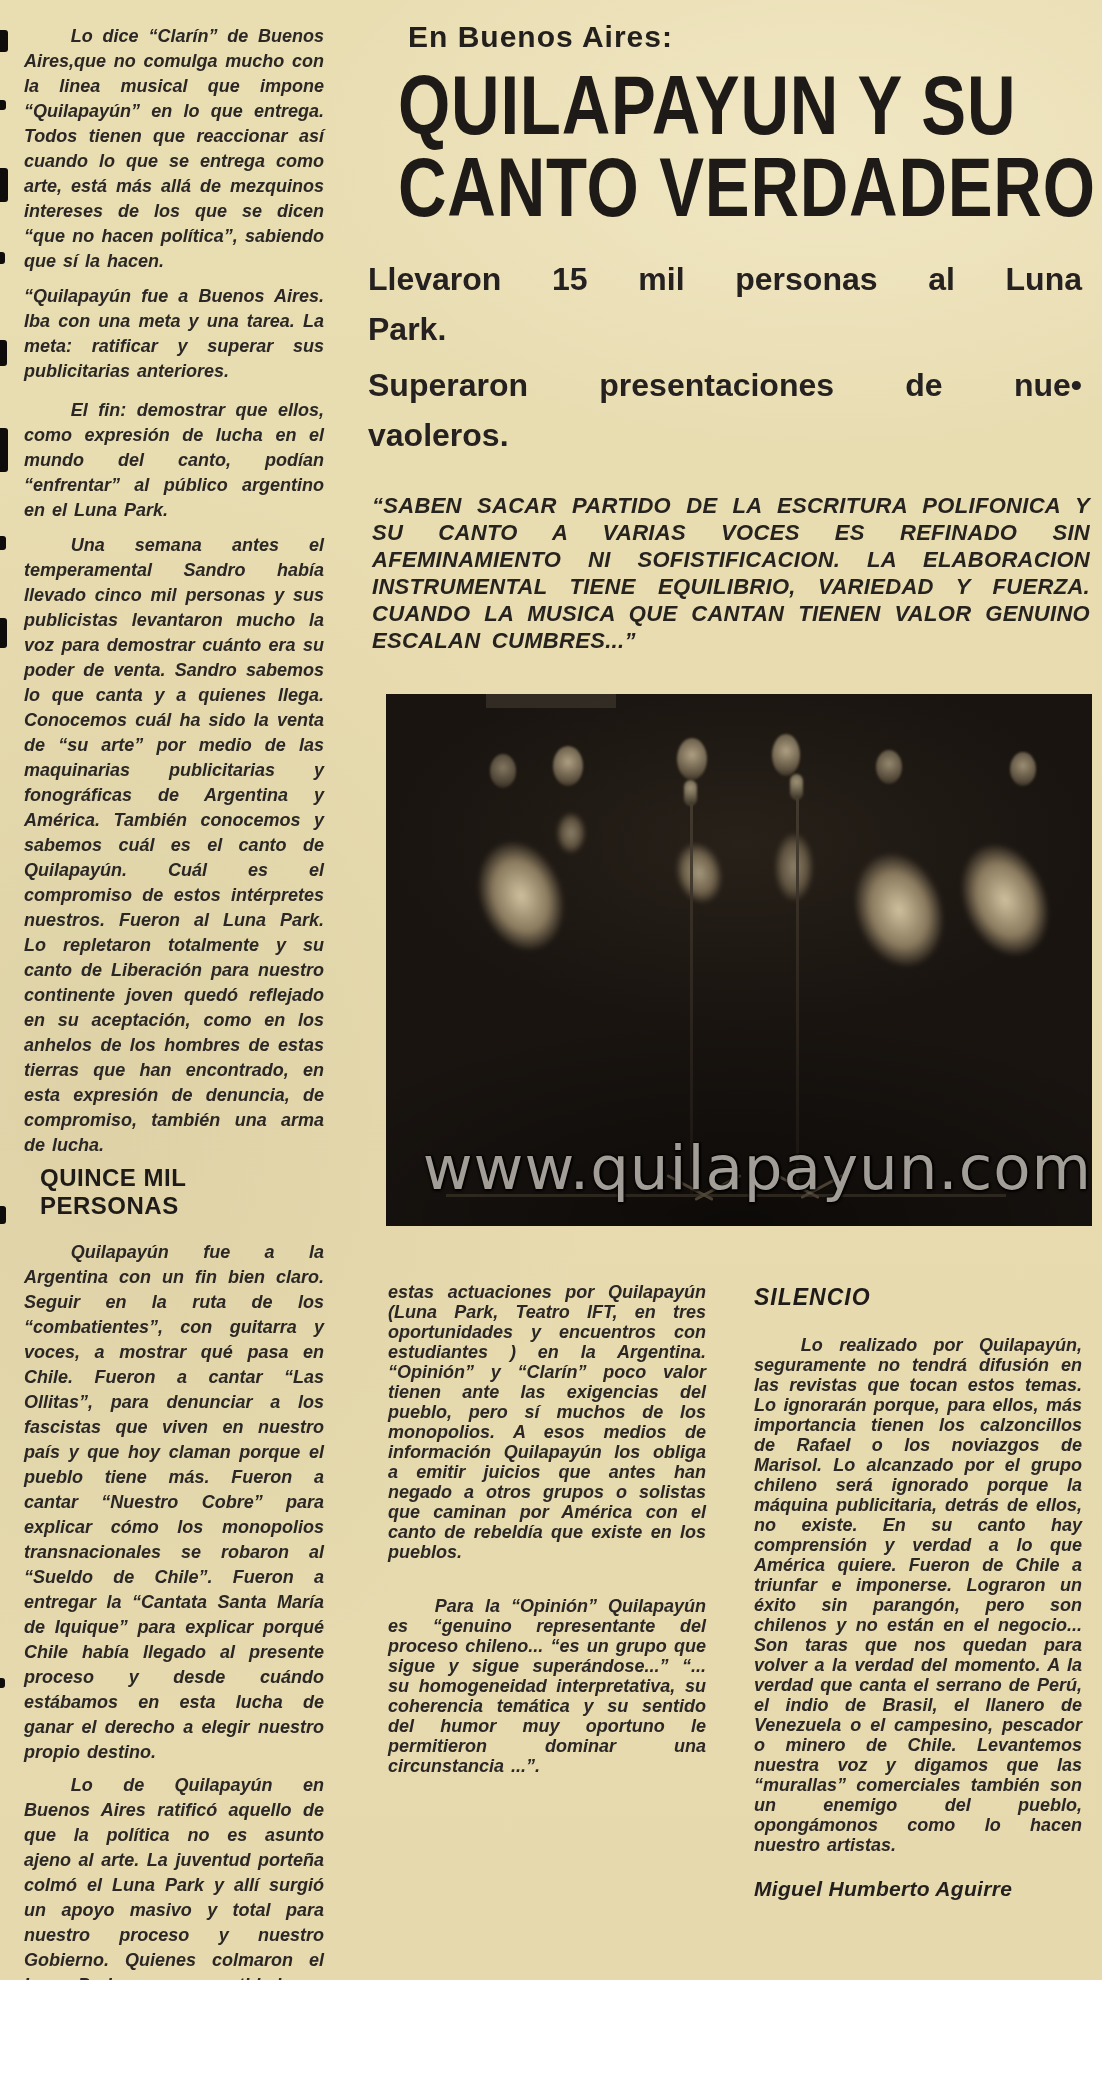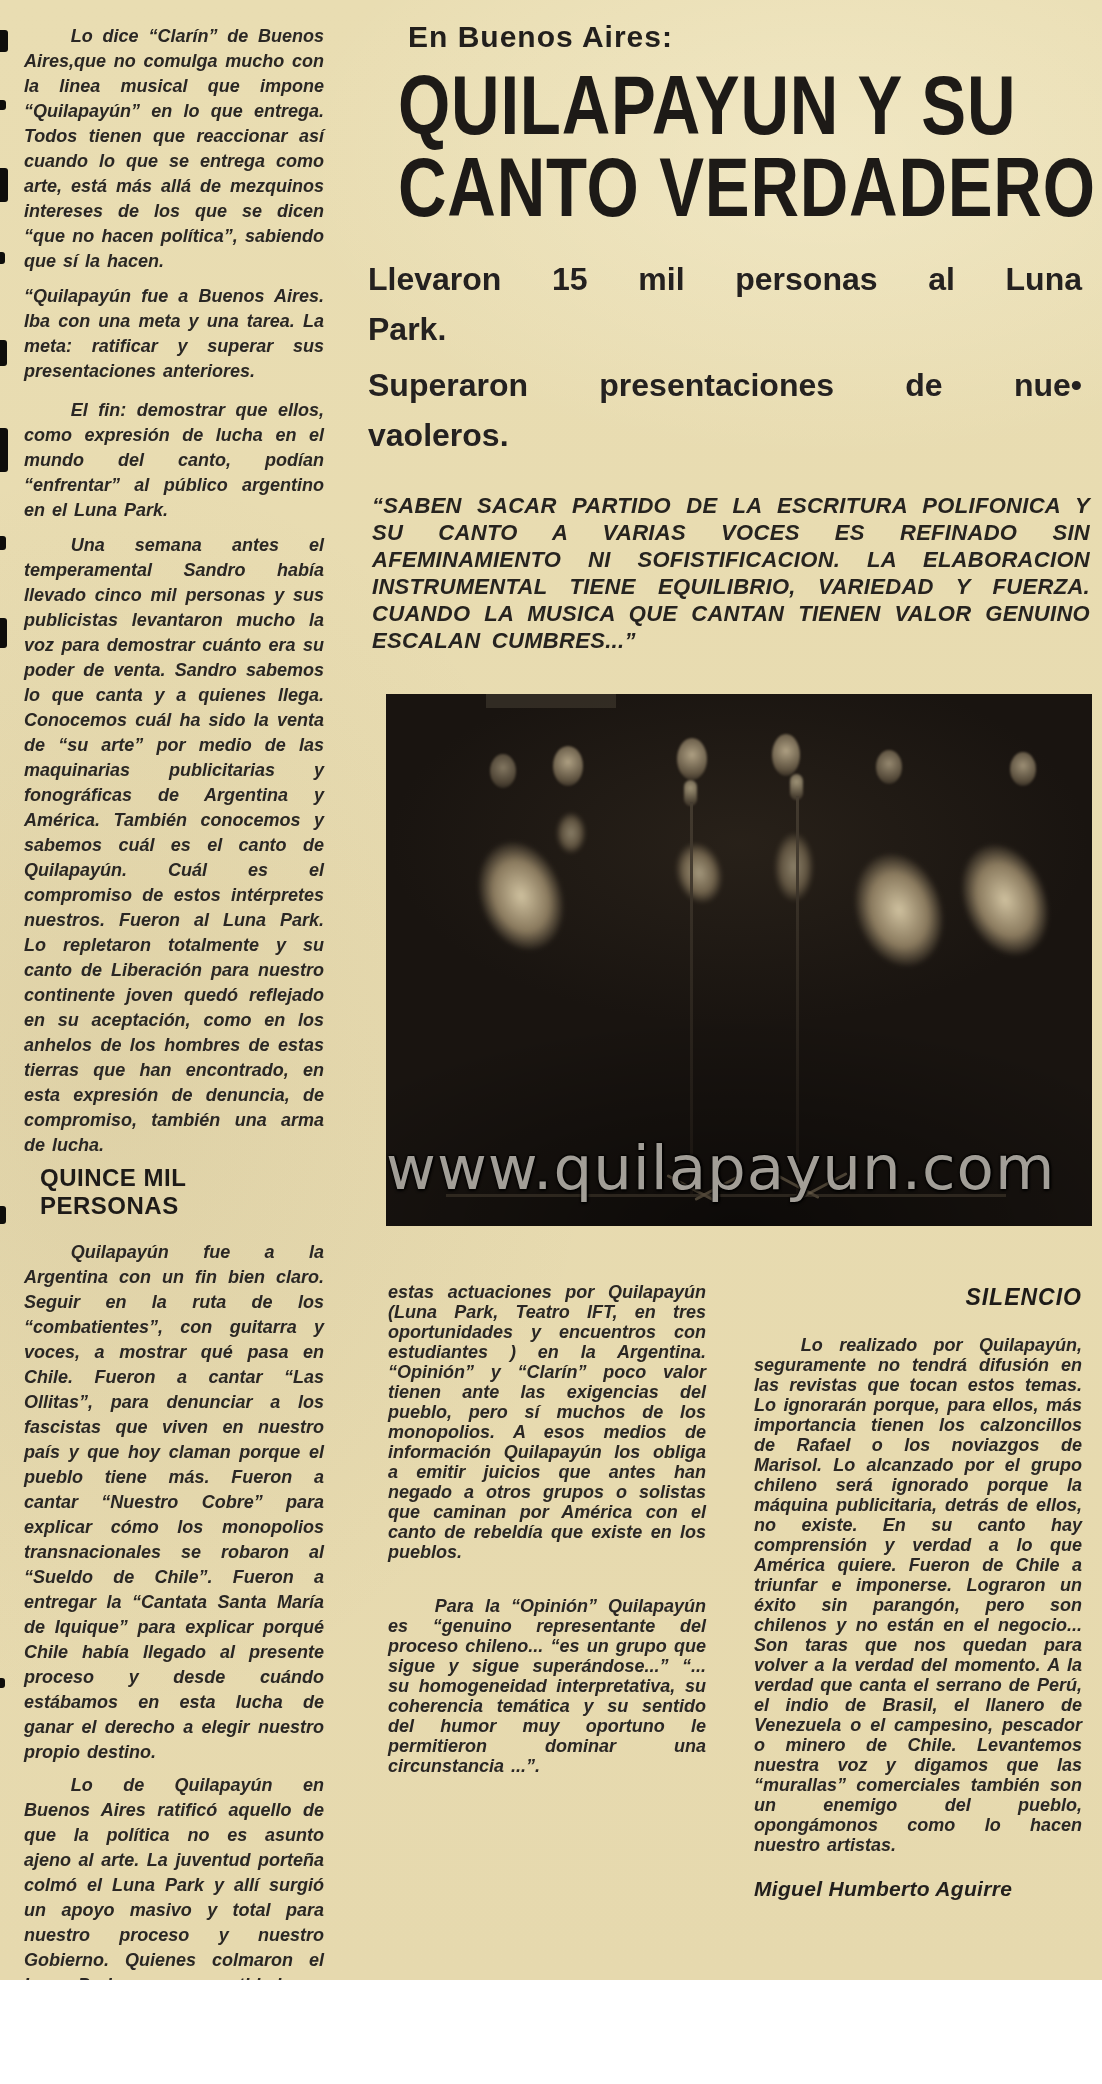--- a/index.html
+++ b/index.html
@@ -21,21 +21,21 @@
     font-style:italic; font-weight:bold; font-size:18px; line-height:25px;
     text-align:justify; word-spacing:2px; margin:0 0 10px 0; color:#2a2724;
   }
   .ind{text-indent:2.6em;}
   .h-col{
     font-weight:bold; font-size:24px; letter-spacing:.5px;
     margin:6px 0 20px 0; padding-left:16px; color:#1e1b18;
   }
   .h-center{
     font-style:italic; font-weight:bold; font-size:23px; letter-spacing:1px;
-    text-align:right; margin:10px 0 26px 0; color:#1e1b18;
+    text-align:left; margin:10px 0 26px 0; color:#1e1b18;
   }
 
   
   .kicker{
     position:absolute; left:408px; top:20px; font-weight:bold; font-size:30px;
     letter-spacing:1px; color:#221f1c; white-space:nowrap;
   }
   .headline{position:absolute; left:398px; top:64px;}
   .title-line{
     font-weight:bold; font-size:84px; line-height:82px; white-space:nowrap;
@@ -75,21 +75,21 @@
   }
   .mic{width:3px; background:linear-gradient(#463d31,#191410); opacity:.9;}
   .michead{
     width:13px; height:26px; border-radius:7px;
     background:radial-gradient(circle at 50% 30%, #b5a888, #4d4334 80%);
     filter:blur(1px); opacity:.85;
   }
   .leg{width:52px; height:3px; background:#6b604c; opacity:.65; border-radius:2px;}
   .stage-edge{left:60px; top:500px; width:560px; height:3px; background:#463d30; opacity:.55;}
   .watermark{
-    position:absolute; left:0; right:0; top:438px; text-align:left;
+    position:absolute; left:0; right:0; top:438px; text-align:right;
     font-family:"DejaVu Sans", sans-serif; font-size:61px; letter-spacing:1px;
     color:#a29e97;
     text-shadow:0 2px 3px rgba(0,0,0,.95), 0 -1px 2px rgba(0,0,0,.85), 2px 0 2px rgba(0,0,0,.8);
     white-space:nowrap;
   }
 
   
   .mid-col{position:absolute; left:388px; top:1282px; width:318px;}
   .right-col{position:absolute; left:754px; top:1284px; width:328px;}
   .mid-col .p, .right-col .p{line-height:20px;}
@@ -111,21 +111,21 @@
   <div class="artifact" style="top:252px;height:12px;width:5px;"></div>
   <div class="artifact" style="top:340px;height:26px;width:7px;"></div>
   <div class="artifact" style="top:428px;height:44px;width:8px;"></div>
   <div class="artifact" style="top:536px;height:14px;width:6px;"></div>
   <div class="artifact" style="top:618px;height:30px;width:7px;"></div>
   <div class="artifact" style="top:1206px;height:18px;width:6px;"></div>
   <div class="artifact" style="top:1678px;height:10px;width:5px;"></div>
 
   <aside class="left-col">
     <p class="p ind">Lo dice “Clarín” de Buenos Aires,que no comulga mucho con la linea musical que impone “Quilapayún” en lo que entrega. Todos tienen que reaccionar así cuando lo que se entrega como arte, está más allá de mezquinos intereses de los que se dicen “que no hacen política”, sabiendo que sí la hacen.</p>
-    <p class="p" style="margin-bottom:14px;">“Quilapayún fue a Buenos Aires. Iba con una meta y una tarea. La meta: ratificar y superar sus presentaciones anteriores.</p>
+    <p class="p" style="margin-bottom:14px;">“Quilapayún fue a Buenos Aires. Iba con una meta y una tarea. La meta: ratificar y superar sus publicitarias anteriores.</p>
     <p class="p ind">El fin: demostrar que ellos, como expresión de lucha en el mundo del canto, podían “enfrentar” al público argentino en el Luna Park.</p>
     <p class="p ind" style="margin-bottom:6px;">Una semana antes el temperamental Sandro había llevado cinco mil personas y sus publicistas levantaron mucho la voz para demostrar cuánto era su poder de venta. Sandro sabemos lo que canta y a quienes llega. Conocemos cuál ha sido la venta de “su arte” por medio de las maquinarias publicitarias y fonográficas de Argentina y América. También conocemos y sabemos cuál es el canto de Quilapayún. Cuál es el compromiso de estos intérpretes nuestros. Fueron al Luna Park. Lo repletaron totalmente y su canto de Liberación para nuestro continente joven quedó reflejado en su aceptación, como en los anhelos de los hombres de estas tierras que han encontrado, en esta expresión de denuncia, de compromiso, también una arma de lucha.</p>
     <h3 class="h-col">QUINCE MIL PERSONAS</h3>
     <p class="p ind" style="margin-bottom:8px;">Quilapayún fue a la Argentina con un fin bien claro. Seguir en la ruta de los “combatientes”, con guitarra y voces, a mostrar qué pasa en Chile. Fueron a cantar “Las Ollitas”, para denunciar a los fascistas que viven en nuestro país y que hoy claman porque el pueblo tiene más. Fueron a cantar “Nuestro Cobre” para explicar cómo los monopolios transnacionales se robaron al “Sueldo de Chile”. Fueron a entregar la “Cantata Santa María de Iquique” para explicar porqué Chile había llegado al presente proceso y desde cuándo estábamos en esta lucha de ganar el derecho a elegir nuestro propio destino.</p>
     <p class="p ind" style="margin-bottom:0;"><span>Lo de Quilapayún en Buenos Aires ratificó aquello de que la política no es asunto ajeno al arte. La juventud porteña colmó el Luna Park y allí surgió un apoyo masivo y total para nuestro proceso y nuestro Gobierno. Quienes colmaron el Luna Park, en una cantidad que se asegura eran 15 mil personas, exigieron en el escenario la presencia del Embajador Chileno ante ese Gobierno, Ramón Huidobro, quien tuvo, incluso, que referirse al proceso que vivimos y a la verdad de Chile.</span> </p>
 
   </aside>
 
   <div class="kicker">En Buenos Aires:</div>
 

